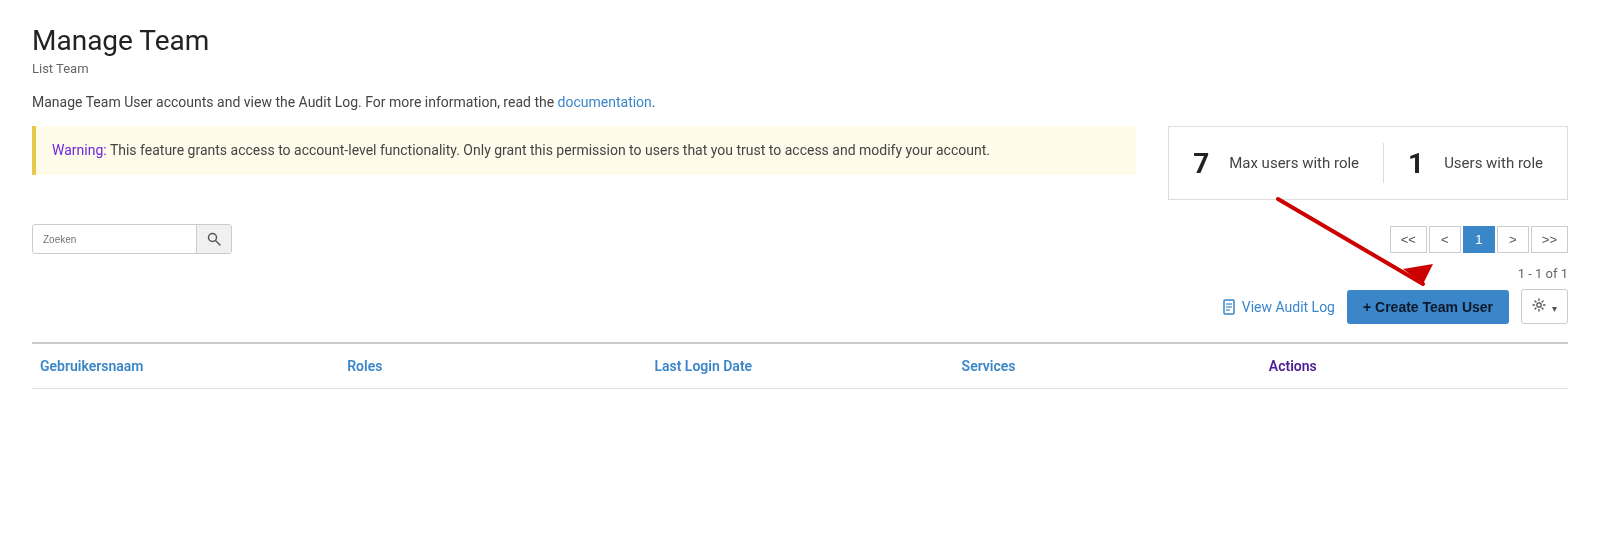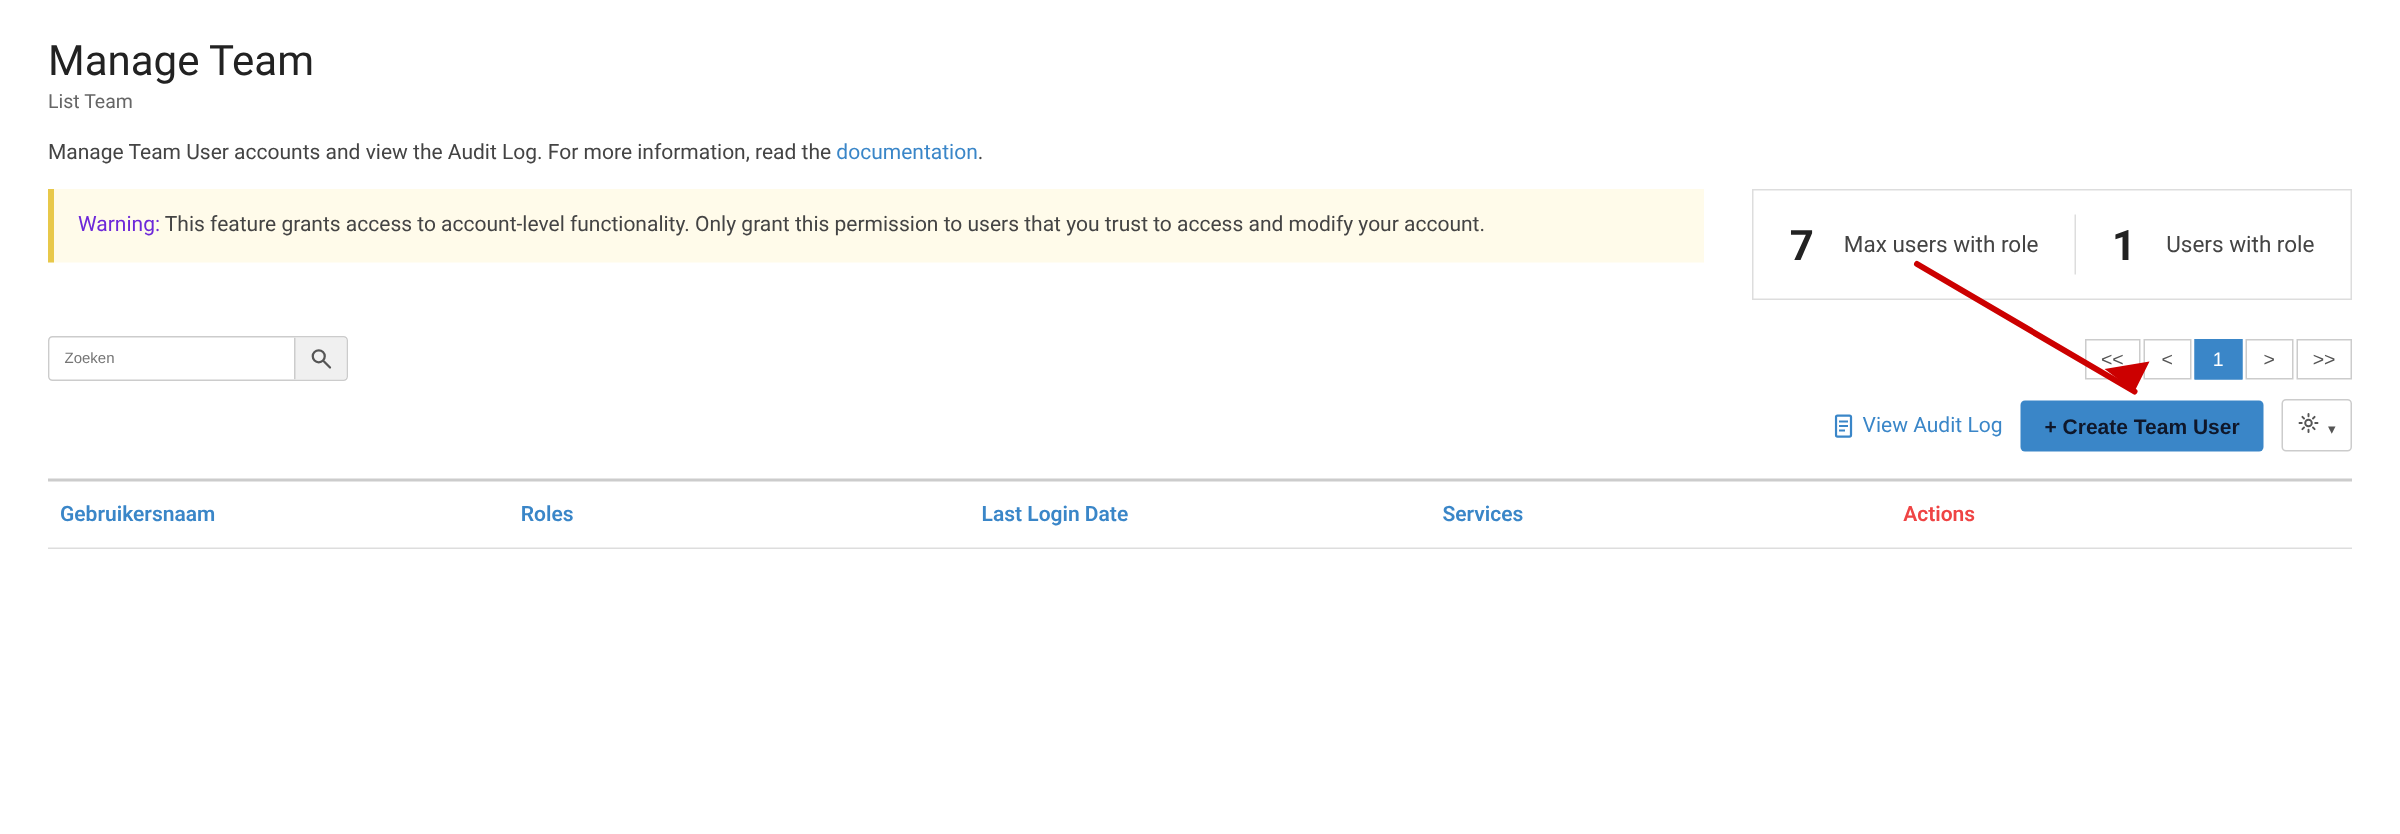--- a/index.html
+++ b/index.html
@@ -191,21 +191,21 @@
       padding: 10px 0;
     }
     .th {
       font-size: 14px;
       font-weight: 600;
       color: #3a86c8;
       padding: 4px 8px;
       cursor: pointer;
     }
     .th.plain {
-      color: #ef4444;
+      color: #4c1d95;
       cursor: default;
     }
 
     .actions-wrapper {
       position: relative;
     }
 
     
     .red-arrow-container {
       position: absolute;
@@ -257,20 +257,23 @@
 
     <div class="pagination">
       <button class="page-btn">&lt;&lt;</button>
       <button class="page-btn">&lt;</button>
       <button class="page-btn active">1</button>
       <button class="page-btn">&gt;</button>
       <button class="page-btn">&gt;&gt;</button>
     </div>
   </div>
 
+  <div style="display:flex; justify-content:flex-end; margin-bottom:8px;">
+    <span style="font-size:13px;color:#666;">1 - 1 of 1</span>
+  </div>
 
   <div class="actions-wrapper">
 
     <div class="red-arrow-container">
       <svg width="200" height="110" viewBox="0 0 200 110">
 
         <line x1="10" y1="10" x2="155" y2="95" stroke="#cc0000" stroke-width="4" stroke-linecap="round"></line>
 
         <polygon points="155,95 135,80 165,75" fill="#cc0000"></polygon>
       </svg>

